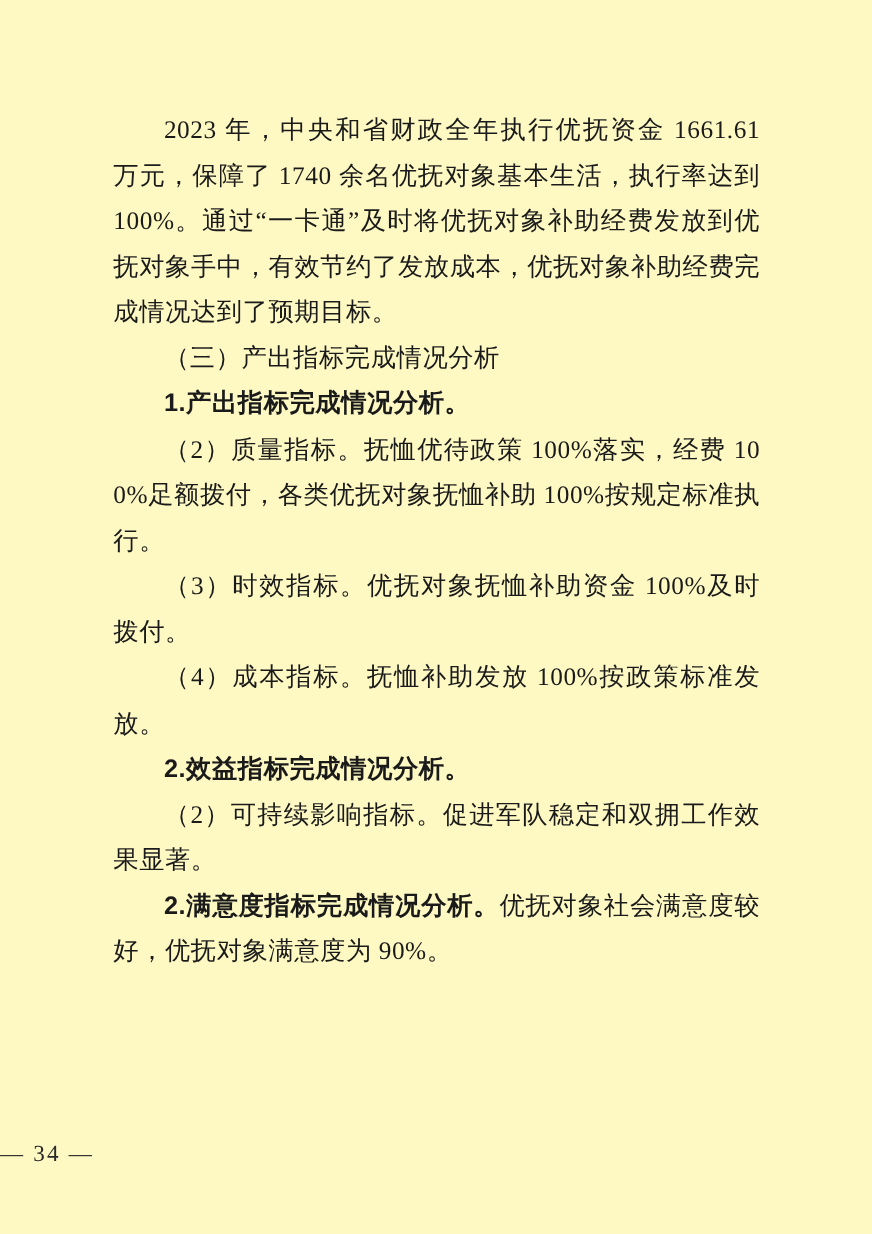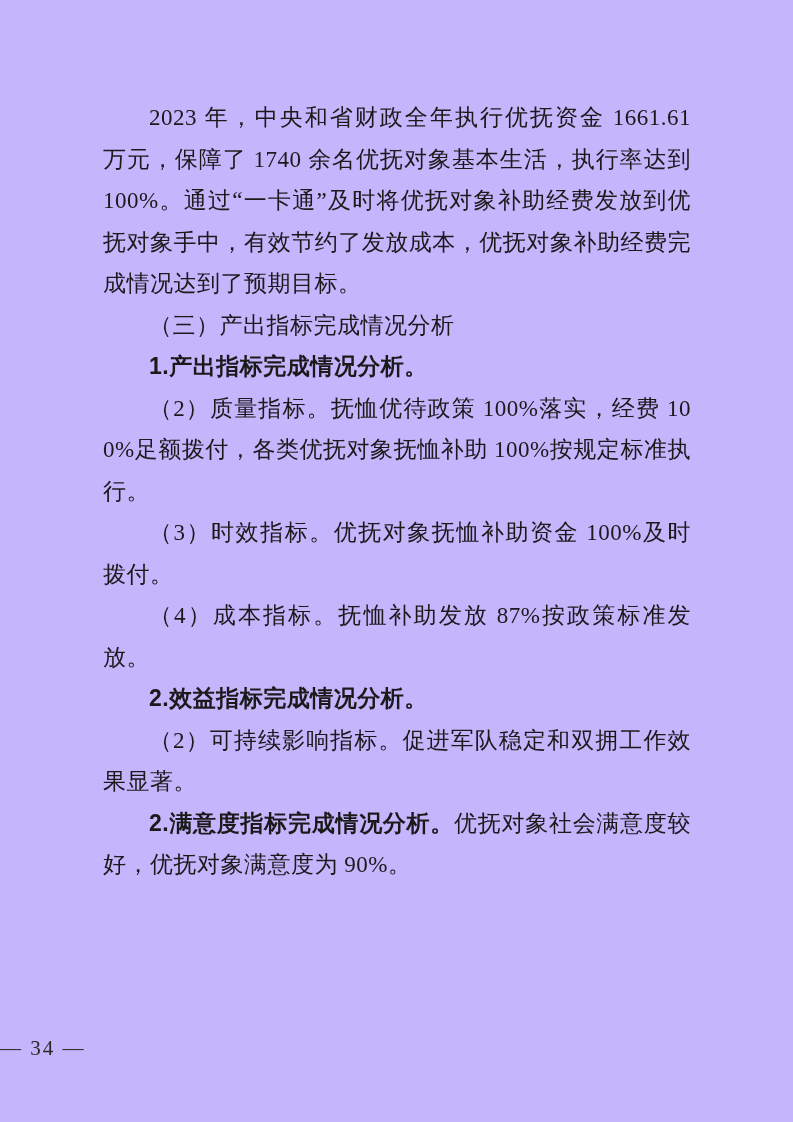--- a/index.html
+++ b/index.html
@@ -4,21 +4,21 @@
 <style>
   html, body {
     margin: 0;
     padding: 0;
     background: #ffffff;
   }
   .page {
     position: relative;
     width: 793px;
     height: 1122px;
-    background: #c4b5fd;
+    background: #fef9c3;
     overflow: hidden;
     color: #1a1a1a;
     font-family: "Liberation Serif", "DejaVu Serif", serif;
   }
   .content {
     position: absolute;
     left: 103px;
     top: 97px;
     width: 588px;
   }
@@ -57,19 +57,19 @@
 </head>
 <body>
 
 <div class="page">
   <div class="content">
     <p>2023 年，中央和省财政全年执行优抚资金 1661.61 万元，保障了 1740 余名优抚对象基本生活，执行率达到 100%。通过“一卡通”及时将优抚对象补助经费发放到优抚对象手中，有效节约了发放成本，优抚对象补助经费完成情况达到了预期目标。</p>
     <p class="section-heading">（三）产出指标完成情况分析</p>
     <p class="bold-heading">1.产出指标完成情况分析。</p>
     <p>（2）质量指标。抚恤优待政策 100%落实，经费 100%足额拨付，各类优抚对象抚恤补助 100%按规定标准执行。</p>
     <p>（3）时效指标。优抚对象抚恤补助资金 100%及时拨付。</p>
-    <p>（4）成本指标。抚恤补助发放 87%按政策标准发放。</p>
+    <p>（4）成本指标。抚恤补助发放 100%按政策标准发放。</p>
     <p class="bold-heading">2.效益指标完成情况分析。</p>
     <p>（2）可持续影响指标。促进军队稳定和双拥工作效果显著。</p>
     <p><span class="bold-inline">2.满意度指标完成情况分析。</span><span>优抚对象社会满意度较好，优抚对象满意度为 90%。</span></p>
   </div>
   <div class="page-footer">— 34 —</div>
 </div>
 
 </body></html>

